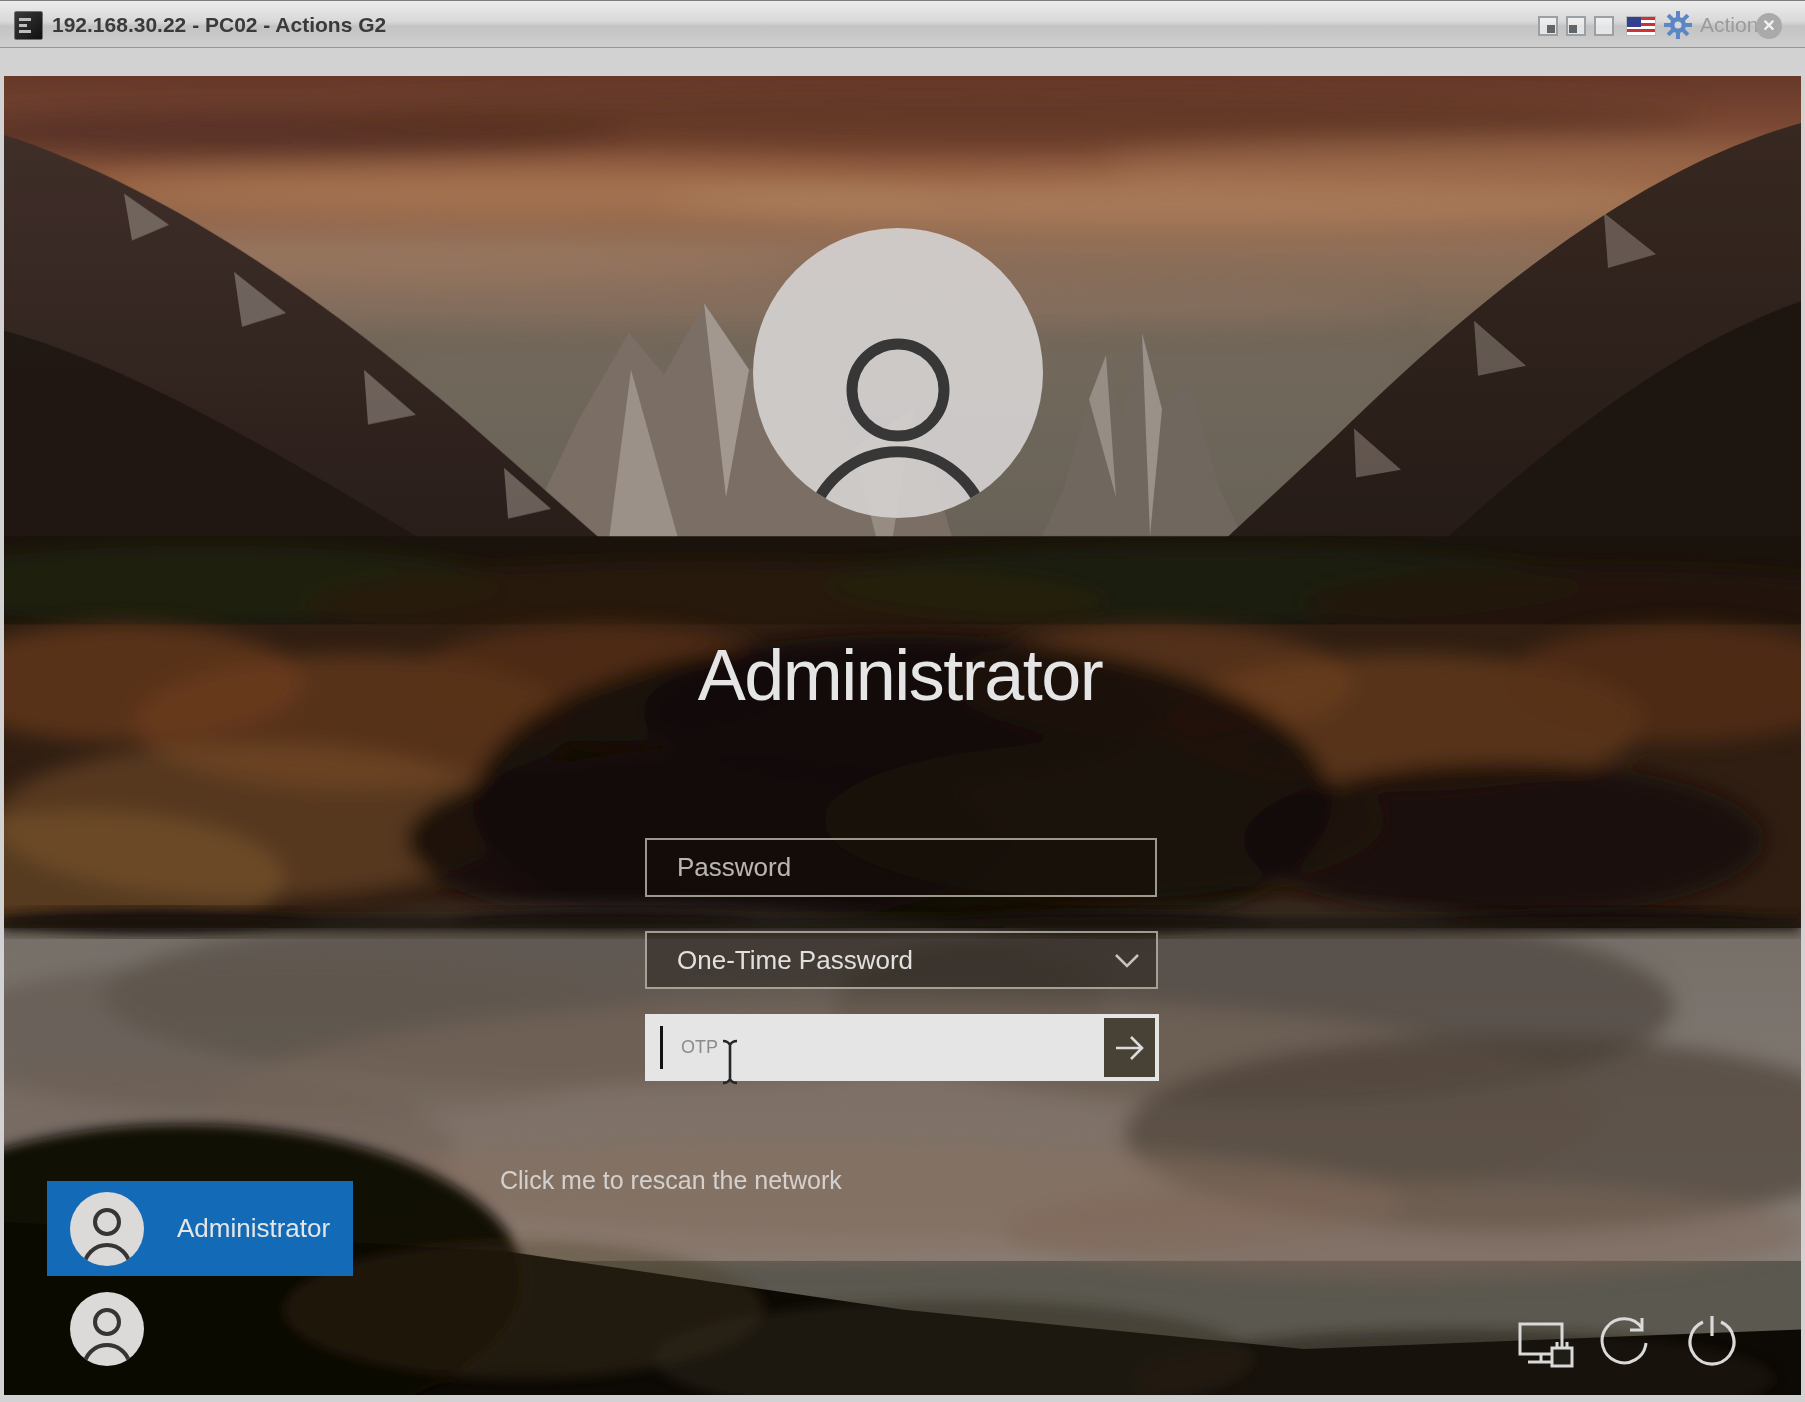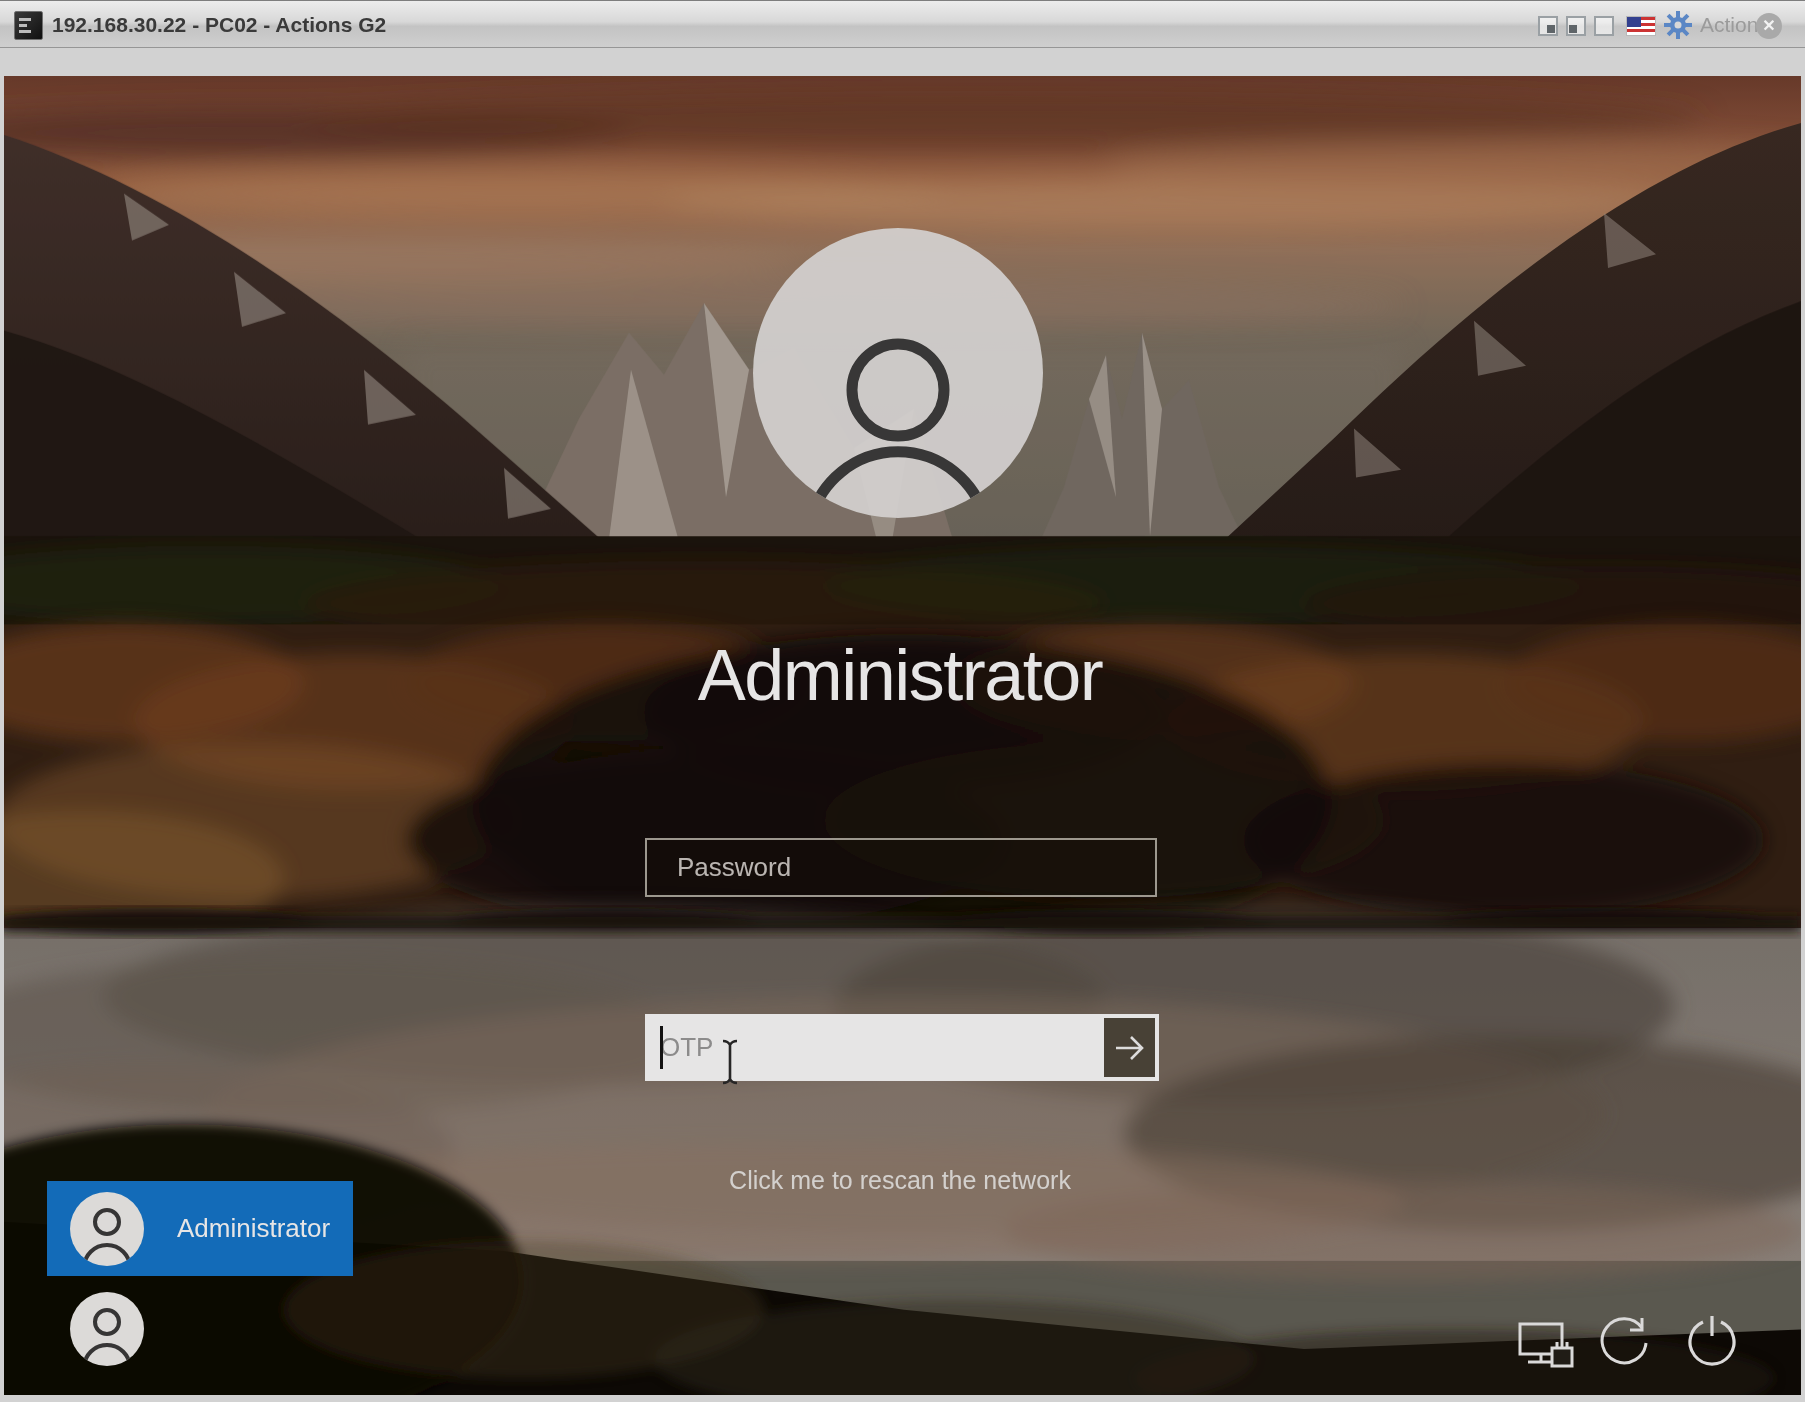--- a/index.html
+++ b/index.html
@@ -35,28 +35,28 @@
   .apptitle{position:absolute;left:496px;top:700px;width:800px;text-align:center;color:#f2f0ee;font-size:25px;}
   .pwd{position:absolute;left:641px;top:762px;width:512px;height:59px;box-sizing:border-box;
     background:rgba(22,15,10,.38);border:2px solid rgba(213,207,198,.8);color:#86efac;
     font-size:26px;padding:0 14px 0 30px;font-family:"Liberation Sans",sans-serif;outline:none;}
   .pwd::placeholder{color:rgba(233,230,225,.88);}
   .dropdown{position:absolute;left:641px;top:855px;width:513px;height:58px;box-sizing:border-box;
     background:rgba(22,15,10,.38);border:2px solid rgba(213,207,198,.8);color:#fafaf8;
     font-size:26px;line-height:54px;padding-left:30px;}
   .dropdown svg{position:absolute;right:16px;top:19px;}
   .otp-row{position:absolute;left:641px;top:938px;width:514px;height:67px;background:#ffffff;}
-  .otp-input{position:absolute;left:12px;top:0;width:420px;height:67px;border:none;outline:none;
-    font-size:26px;color:#333;font-family:"Liberation Sans",sans-serif;background:transparent;padding:0 0 0 3px;}
+  .otp-input{position:absolute;left:33px;top:0;width:420px;height:67px;border:none;outline:none;
+    font-size:18px;color:#333;font-family:"Liberation Sans",sans-serif;background:transparent;padding:0 0 0 3px;}
   .otp-input::placeholder{color:#9b9b9b;}
   .caret{position:absolute;left:15px;top:12px;width:3px;height:43px;background:#151515;}
   .otp-btn{position:absolute;right:4px;top:4px;bottom:4px;width:51px;background:rgba(56,48,34,.88);}
   .otp-btn svg{position:absolute;left:10px;top:14px;}
   .ibeam{position:absolute;left:715px;top:962px;}
-  .rescan{position:absolute;left:496px;top:1090px;width:800px;text-align:center;color:#eae8e5;font-size:25px;}
+  .rescan{position:absolute;left:496px;top:1090px;width:800px;text-align:left;color:#eae8e5;font-size:25px;}
   .tile{position:absolute;left:43px;width:306px;height:95px;}
   .tile .pic{position:absolute;left:23px;top:11px;width:74px;height:74px;border-radius:50%;
     background:#f4f3f1;overflow:hidden;}
   .tile .lbl{position:absolute;left:130px;top:0;height:95px;line-height:95px;color:#ffffff;font-size:26px;white-space:nowrap;}
   .fot-ic{position:absolute;}
   .dim{position:absolute;inset:0;background:rgba(5,3,2,.10);pointer-events:none;}
 </style>
 </head>
 <body>
 
@@ -226,20 +226,26 @@
       <svg width="290" height="290" viewBox="0 0 290 290">
         <circle cx="145" cy="162" r="46" fill="none" stroke="#3e3e3e" stroke-width="11"></circle>
         <path d="M57,295 A 90 90 0 0 1 233,295" fill="none" stroke="#3e3e3e" stroke-width="11"></path>
       </svg>
     </div>
 
     <div class="bigname">Administrator</div>
 
     <input class="pwd" type="text" value="" placeholder="Password" style="">
 
+    <div class="dropdown">
+      <span>One-Time Password</span>
+      <svg width="26" height="18" viewBox="0 0 26 18">
+        <path d="M2,3 L13,14 L24,3" fill="none" stroke="#ddd9d4" stroke-width="2.5"></path>
+      </svg>
+    </div>
 
     <div class="otp-row">
       <input class="otp-input" type="text" value="" placeholder="OTP" style="">
       <div class="caret"></div>
       <div class="otp-btn">
         <svg width="32" height="32" viewBox="0 0 32 32">
           <path d="M2,16 L28,16 M17,5 L28,16 L17,27" fill="none" stroke="#f5f5f5" stroke-width="2.6"></path>
         </svg>
       </div>
     </div>

